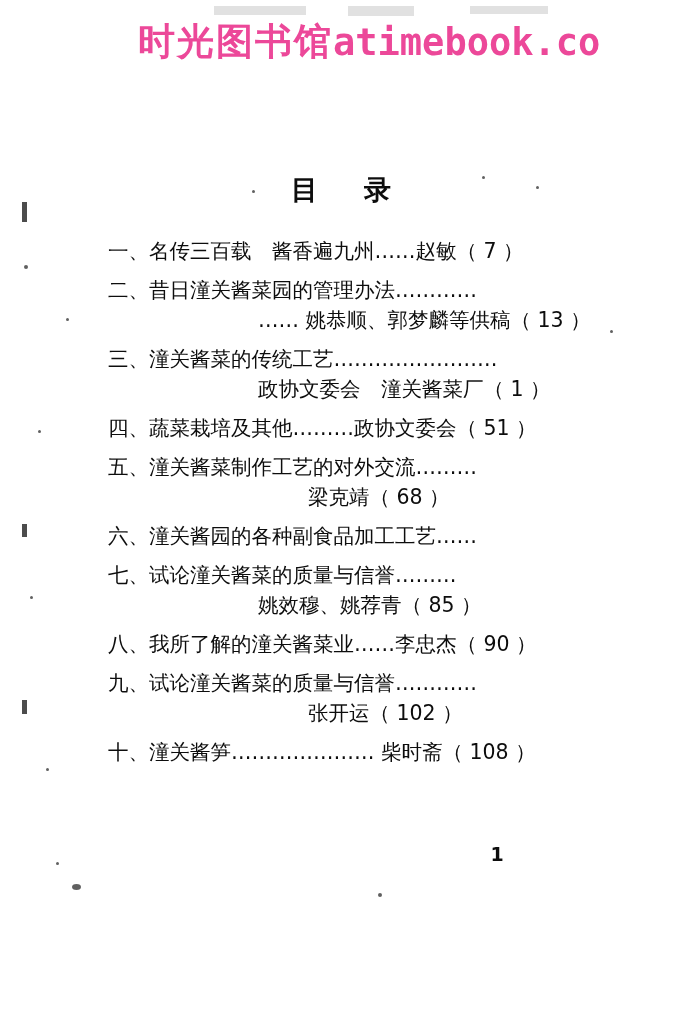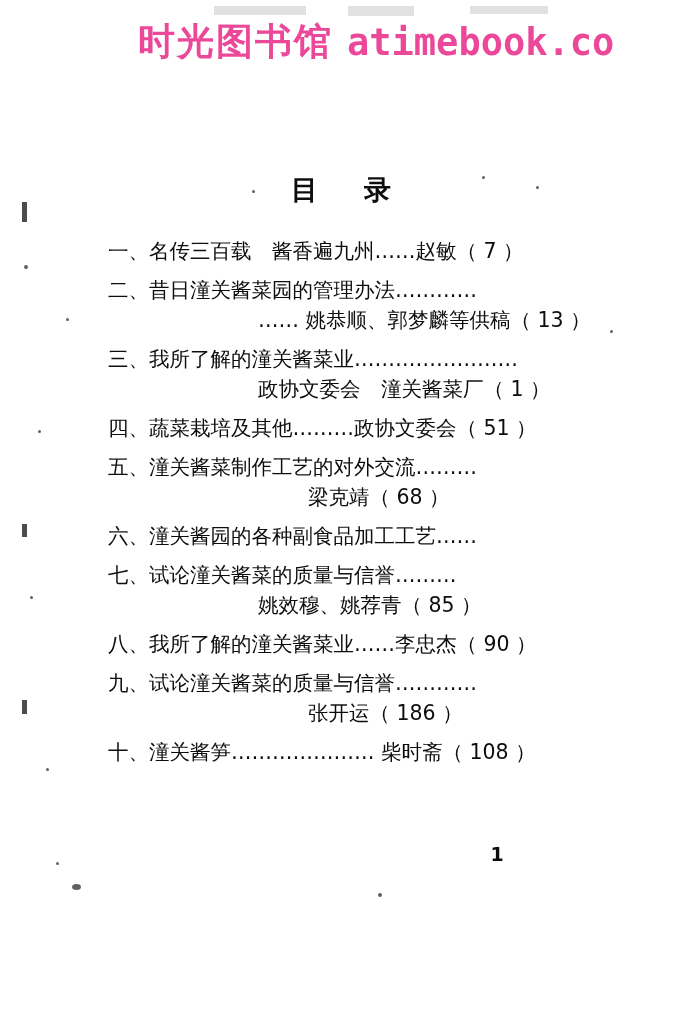--- a/index.html
+++ b/index.html
@@ -33,21 +33,20 @@
     letter-spacing: 1px;
     white-space: nowrap;
     font-family: "DejaVu Sans", "Liberation Sans", sans-serif;
     font-weight: bold;
   }
   .watermark .wm-cn {
     font-family: "DejaVu Sans", "Liberation Sans", sans-serif;
     letter-spacing: 2px;
   }
   .watermark .wm-en {
-    margin-left: 14px;
     font-family: "DejaVu Sans Mono", "Liberation Mono", monospace;
     letter-spacing: 0px;
   }
   .wm-smudge {
     position: absolute;
     background: #c9c9c9;
     opacity: .55;
   }
   .wm-smudge.s1 { left: 214px; top: 0px;  width: 92px; height: 9px; }
   .wm-smudge.s2 { left: 348px; top: 0px;  width: 66px; height: 10px; }
@@ -147,21 +146,21 @@
     <div class="toc-entry">
       <span class="line">一、名传三百载　酱香遍九州……赵敏（ 7 ）</span>
     </div>
 
     <div class="toc-entry">
       <span class="line">二、昔日潼关酱菜园的管理办法…………</span>
       <span class="line indent-mid2">…… 姚恭顺、郭梦麟等供稿（ 13 ）</span>
     </div>
 
     <div class="toc-entry">
-      <span class="line">三、我所了解的潼关酱菜业……………………</span>
+      <span class="line">三、潼关酱菜的传统工艺……………………</span>
       <span class="line indent-mid2">政协文委会　潼关酱菜厂（ 1 ）</span>
     </div>
 
     <div class="toc-entry">
       <span class="line">四、蔬菜栽培及其他………政协文委会（ 51 ）</span>
     </div>
 
     <div class="toc-entry">
       <span class="line">五、潼关酱菜制作工艺的对外交流………</span>
       <span class="line indent-mid3">梁克靖（ 68 ）</span>
@@ -175,21 +174,21 @@
       <span class="line">七、试论潼关酱菜的质量与信誉………</span>
       <span class="line indent-mid2">姚效穆、姚荐青（ 85 ）</span>
     </div>
 
     <div class="toc-entry">
       <span class="line">八、我所了解的潼关酱菜业……李忠杰（ 90 ）</span>
     </div>
 
     <div class="toc-entry">
       <span class="line">九、试论潼关酱菜的质量与信誉…………</span>
-      <span class="line indent-mid3">张开运（ 186 ）</span>
+      <span class="line indent-mid3">张开运（ 102 ）</span>
     </div>
 
     <div class="toc-entry">
       <span class="line">十、潼关酱笋………………… 柴时斋（ 108 ）</span>
     </div>
 
   </div>
 
   <div class="page-num-bottom">1</div>
 

